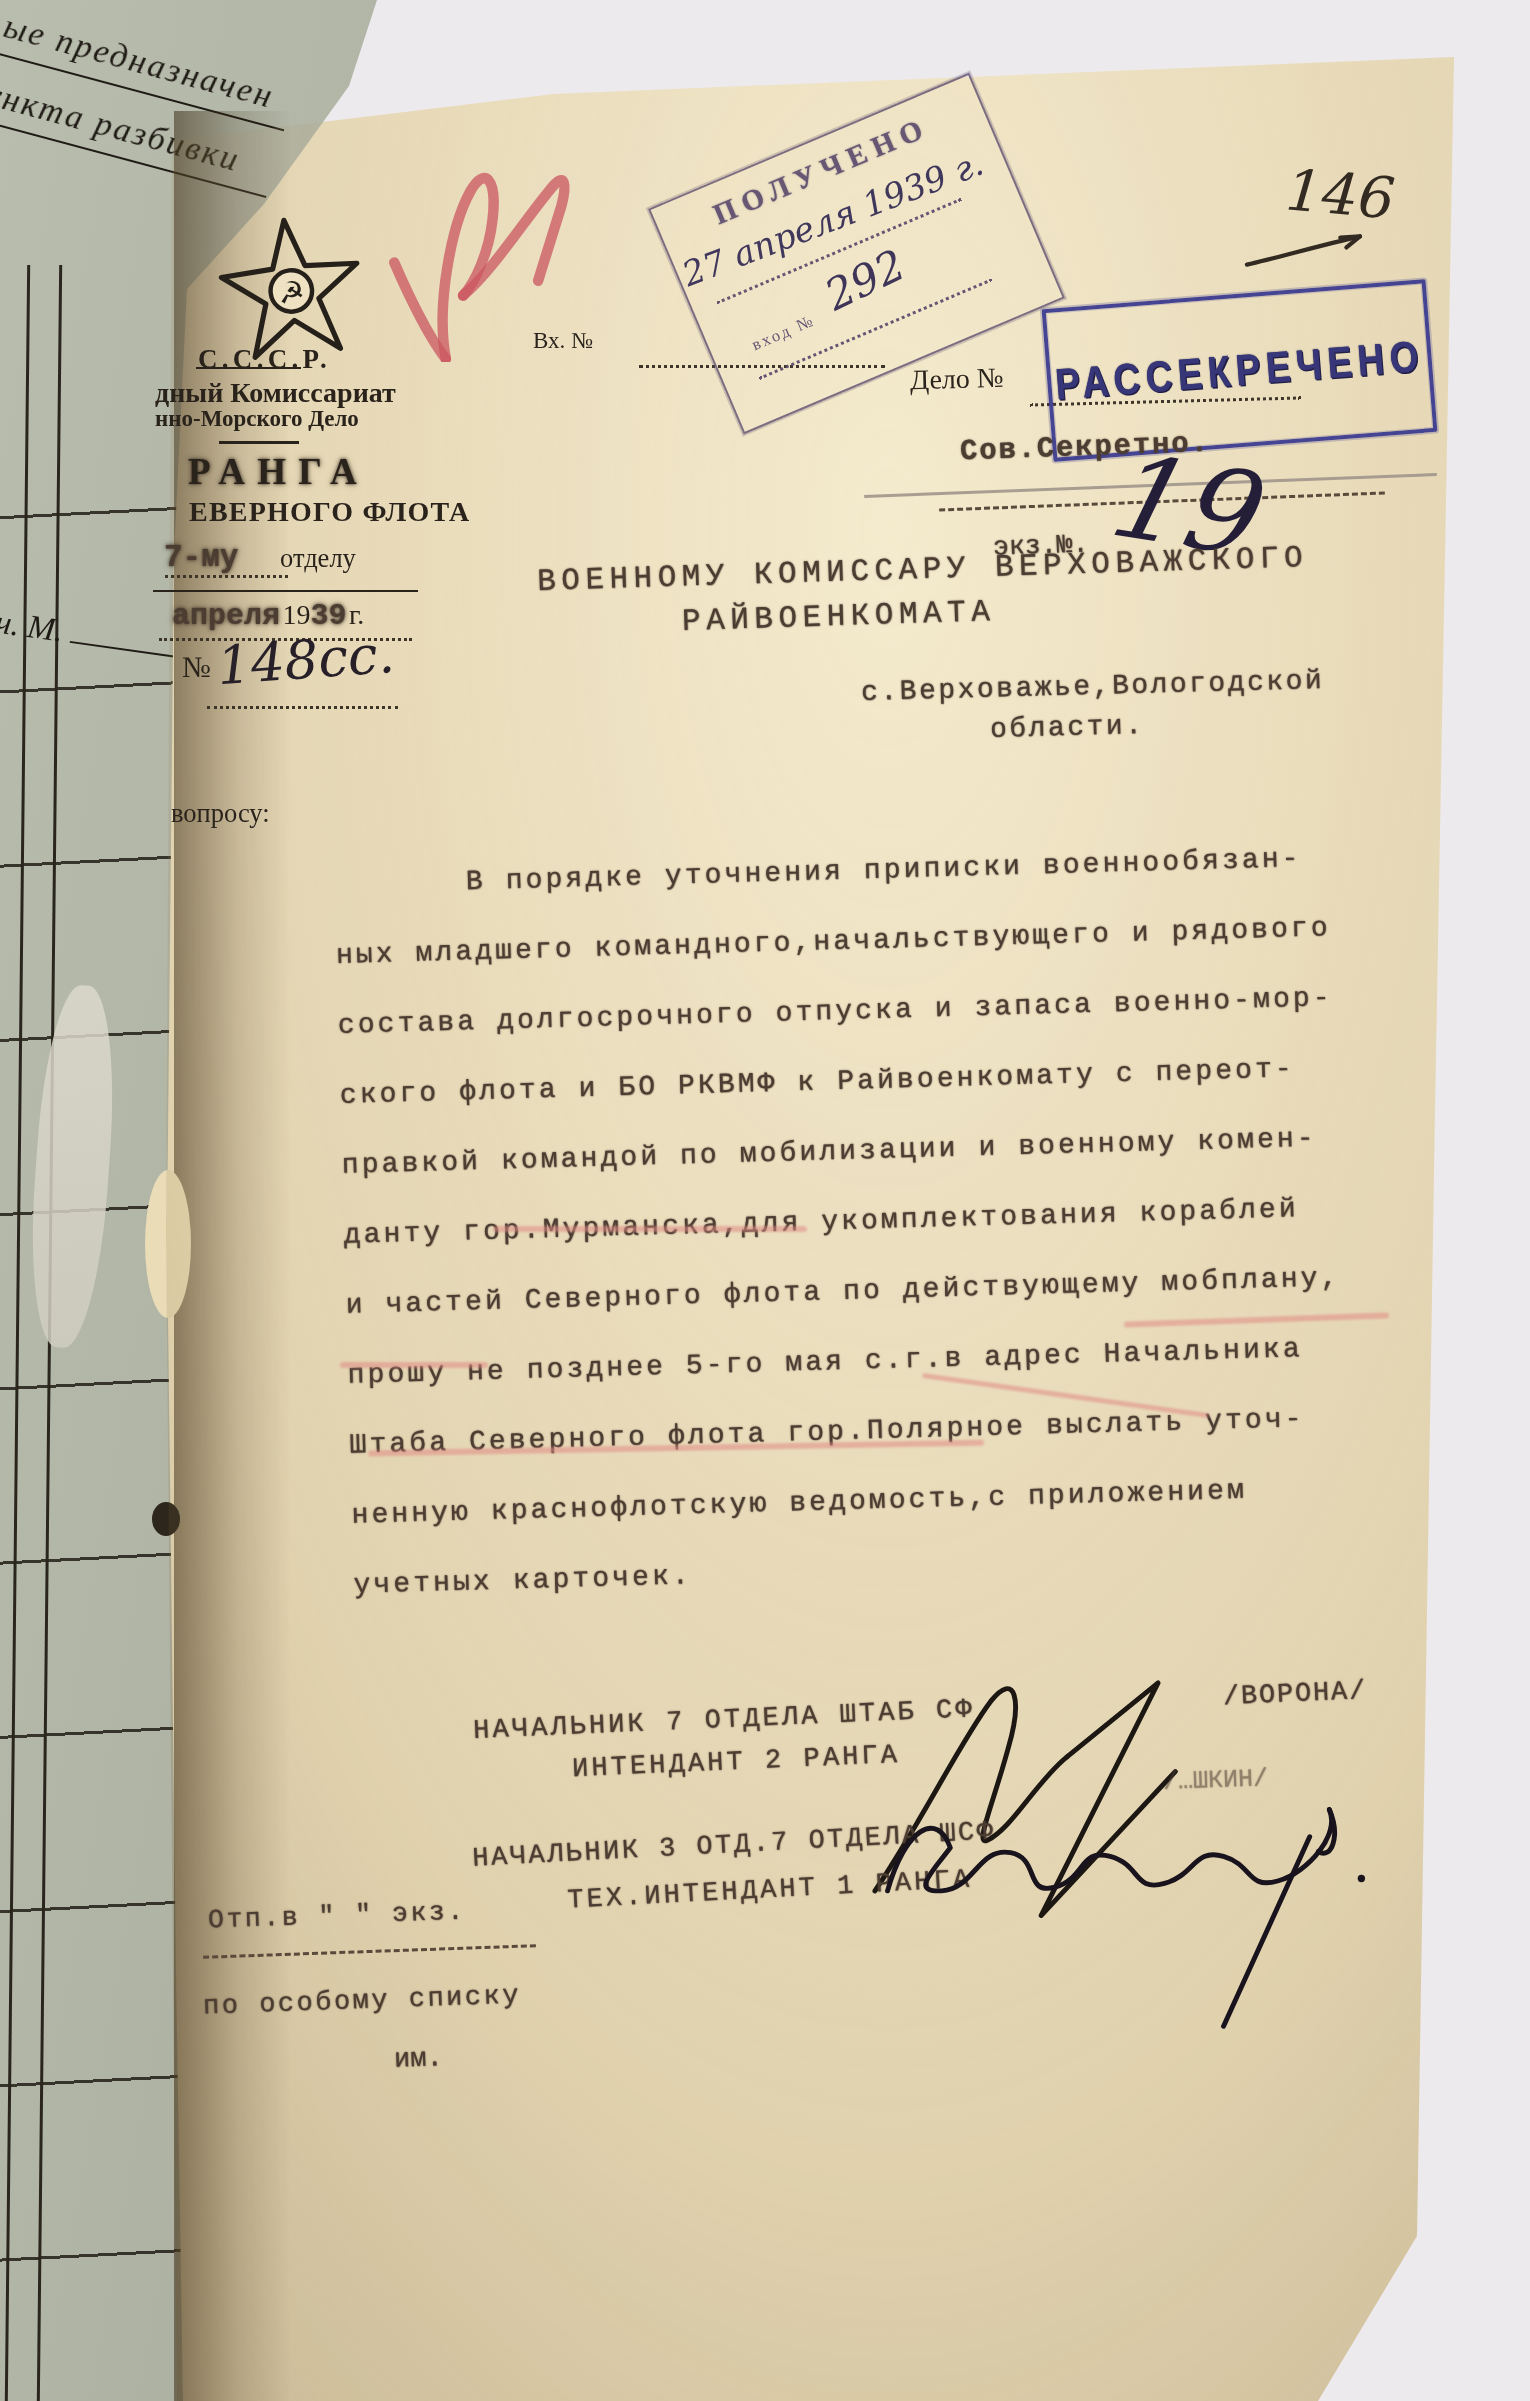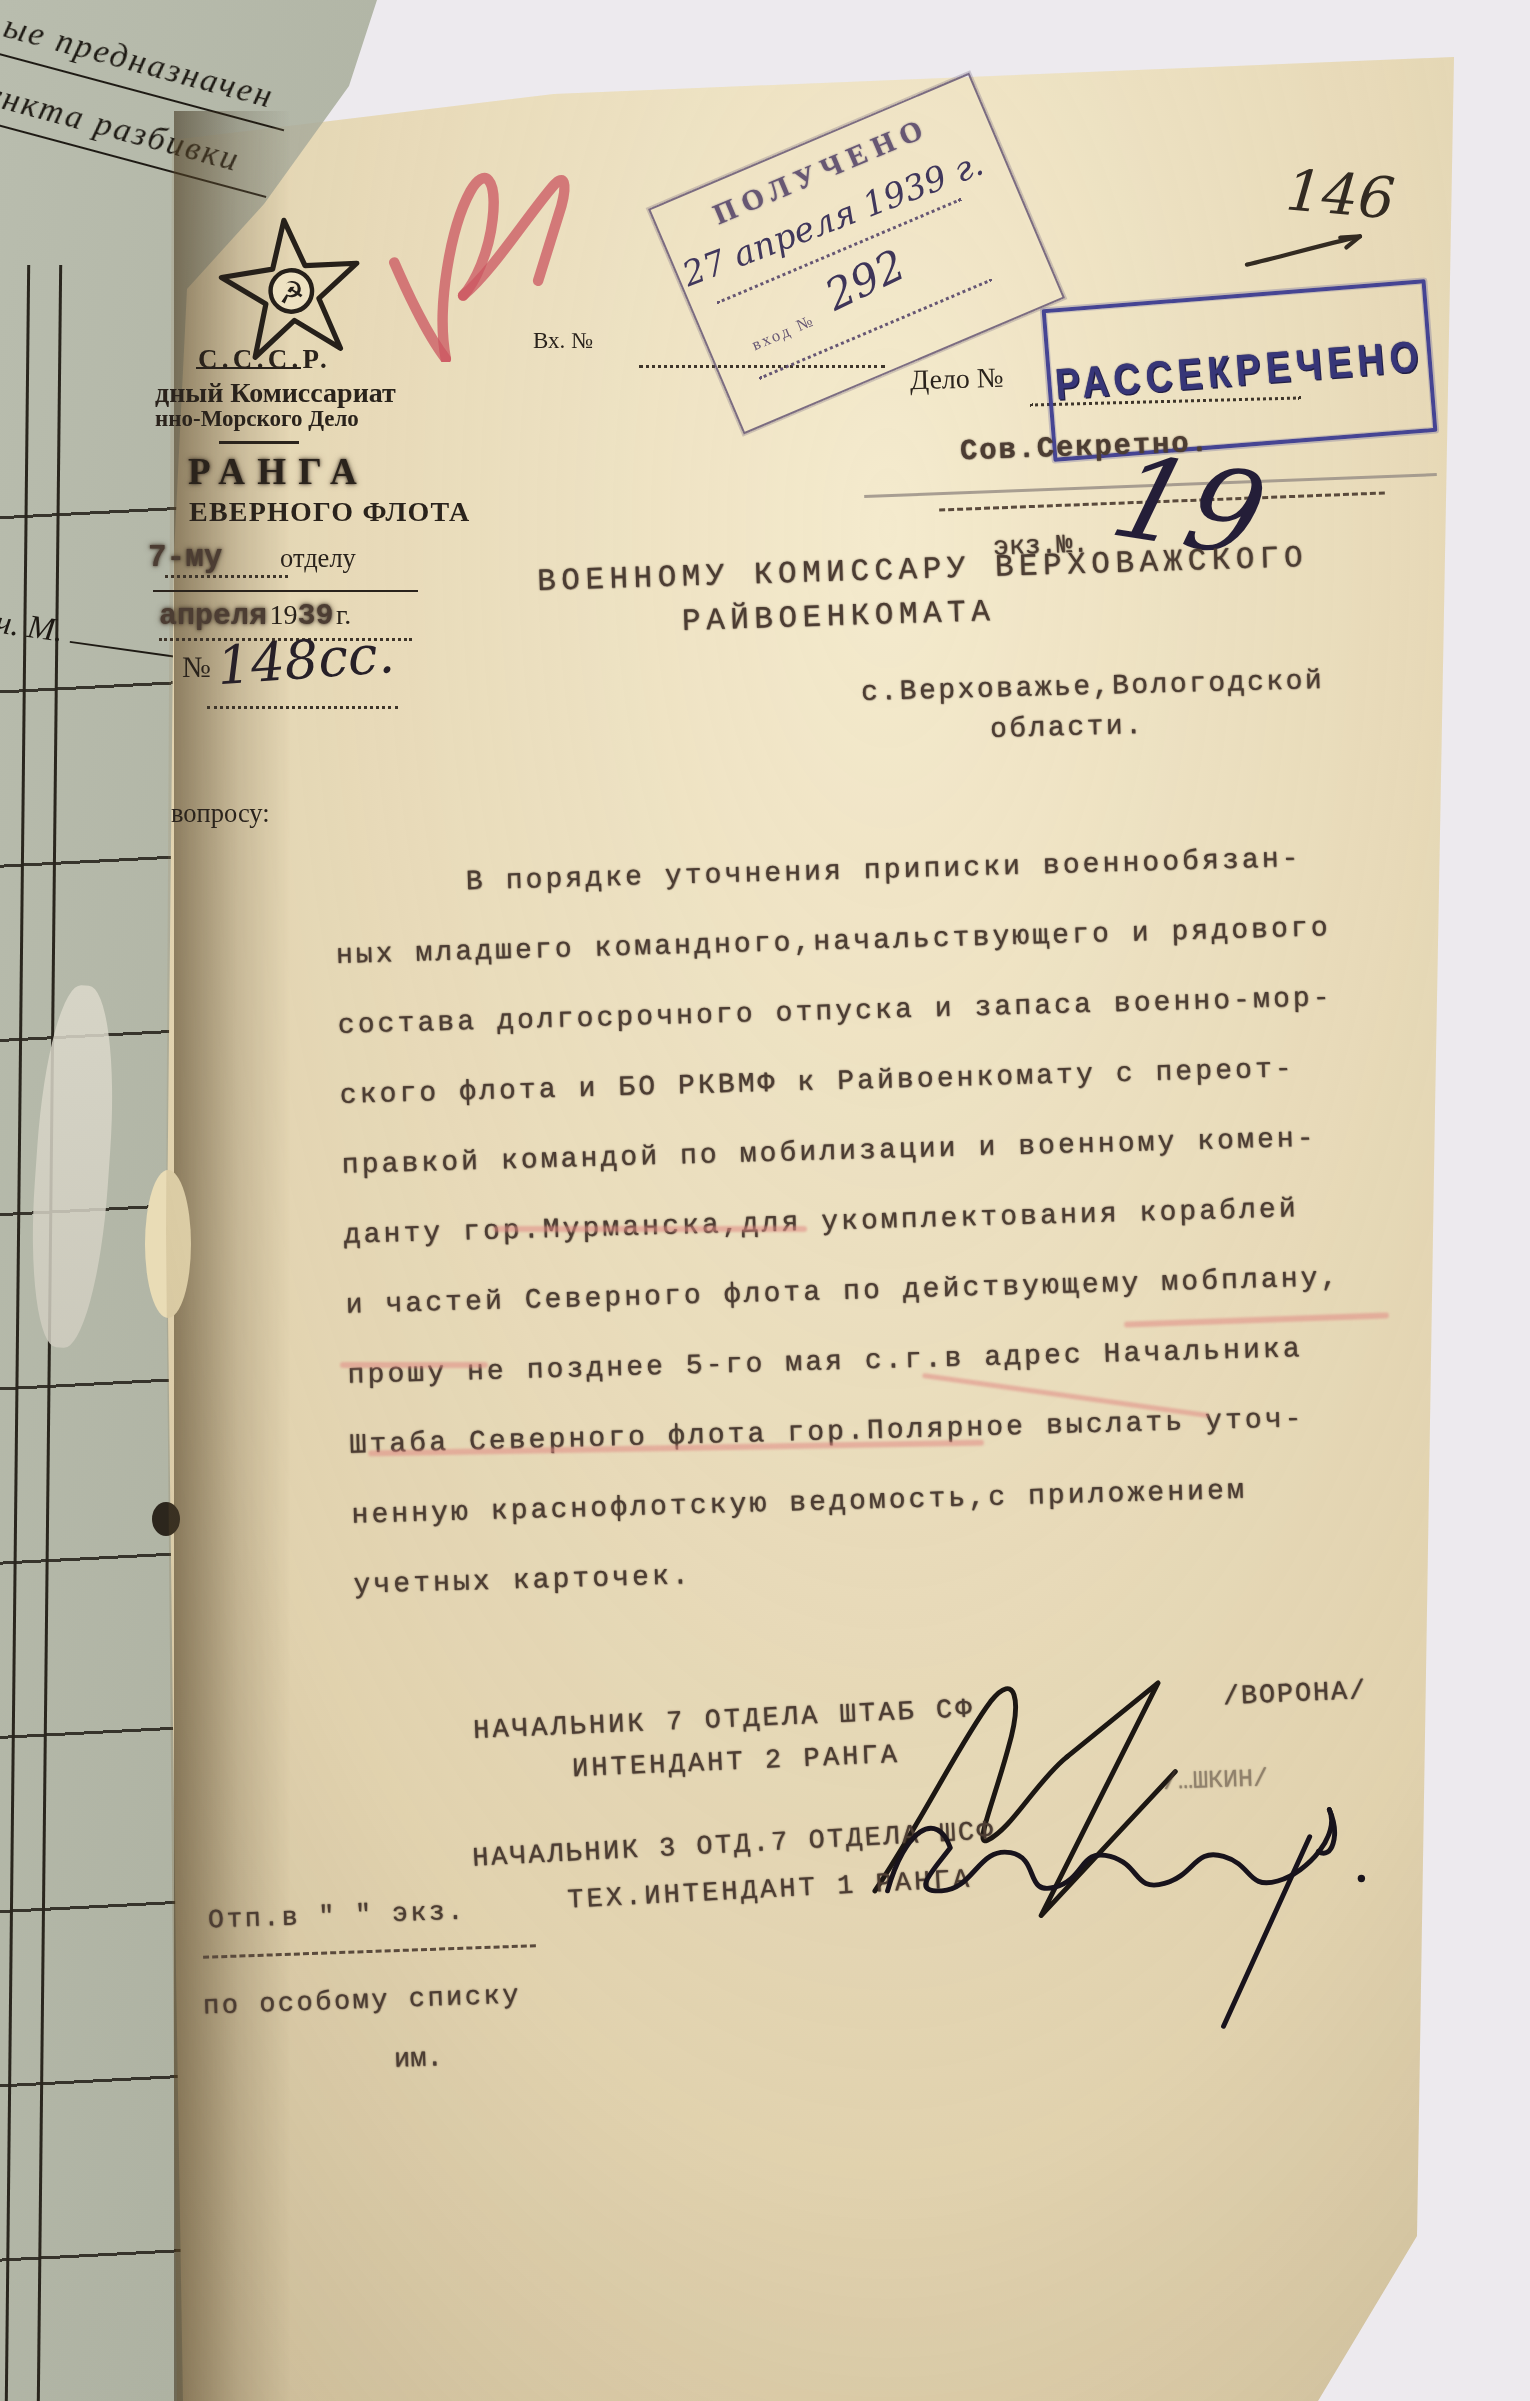--- a/index.html
+++ b/index.html
@@ -98,25 +98,25 @@
       <text x="50" y="60" text-anchor="middle" font-size="20" fill="#26201a" font-family="'DejaVu Sans',sans-serif">☭</text>
     </g>
   </svg>
   <div class="abs print" style="left:198px;top:344px;font-size:27px;font-weight:bold;letter-spacing:4.3px;">С.С.С.Р.</div>
   <div class="abs" style="left:196px;top:367px;width:105px;border-bottom:2.5px solid #2a231c;"></div>
   <div class="abs print" style="left:155px;top:377px;font-size:28px;font-weight:bold;">дный Комиссариат</div>
   <div class="abs print" style="left:155px;top:406px;font-size:23px;font-weight:bold;">нно-Морского Дело</div>
   <div class="abs" style="left:219px;top:441px;width:80px;border-bottom:3.7px solid #2a231c;"></div>
   <div class="abs print smudge" style="left:188px;top:450px;font-size:37px;font-weight:bold;letter-spacing:12.3px;">РАНГА</div>
   <div class="abs print" style="left:156px;top:496px;font-size:28px;font-weight:bold;letter-spacing:1.2px;margin-left:33px;">ЕВЕРНОГО ФЛОТА</div>
-  <div class="abs typed smudge" style="left:148px;top:540px;font-size:31px;">7-му</div>
+  <div class="abs typed smudge" style="left:164px;top:540px;font-size:31px;">7-му</div>
   <div class="abs print" style="left:280px;top:543px;font-size:26.5px;">отделу</div>
   <div class="abs dotline" style="left:165px;top:575px;width:123px;"></div>
   <div class="abs" style="left:153px;top:590px;width:265px;border-bottom:2.5px solid #2a231c;"></div>
-  <div class="abs" style="left:159px;top:599px;white-space:nowrap;">
+  <div class="abs" style="left:172px;top:599px;white-space:nowrap;">
     <span class="typed smudge" style="font-size:30px;">апреля</span>
     <span class="print" style="font-size:28px;">19</span><span class="typed smudge" style="font-size:30px;">39</span>
     <span class="print" style="font-size:28px;">г.</span>
   </div>
   <div class="abs dotline" style="left:159px;top:638px;width:253px;"></div>
   <div class="abs print" style="left:182px;top:650px;font-size:30px;">№</div>
   <div class="abs hand" style="left:217px;top:629px;font-size:53px;transform:rotate(-4deg);color:#272028;">148сс.</div>
   <div class="abs dotline" style="left:207px;top:706px;width:191px;"></div>
   <div class="abs print" style="left:159px;top:798px;font-size:26.5px;margin-left:12px;">вопросу:</div>
 

